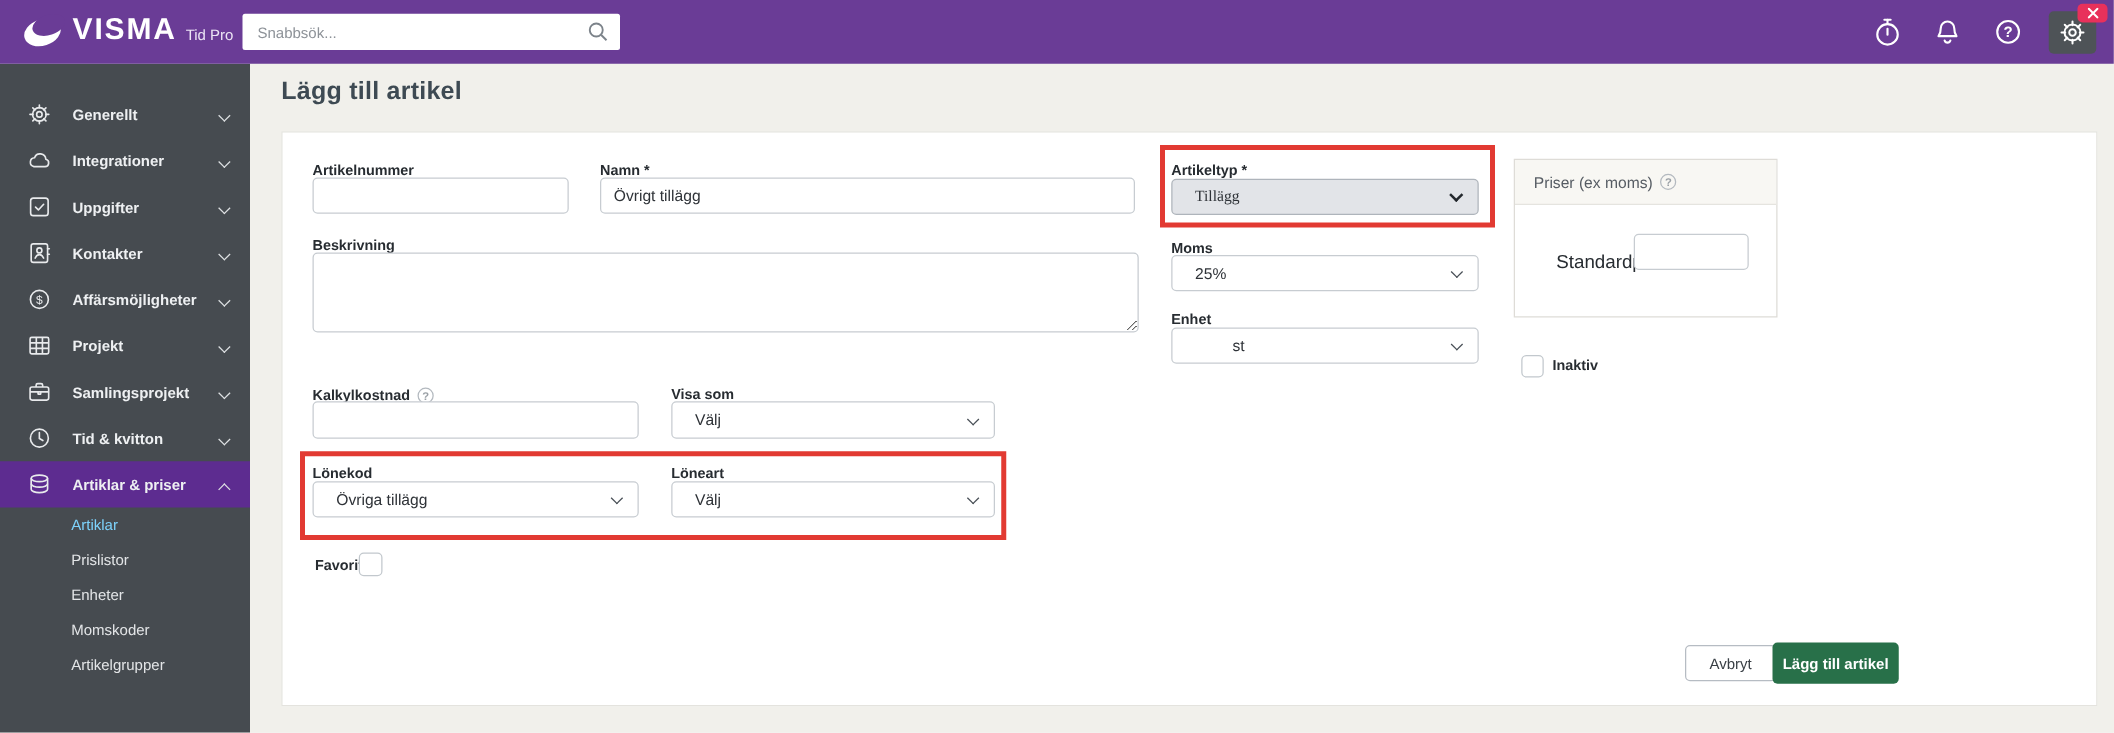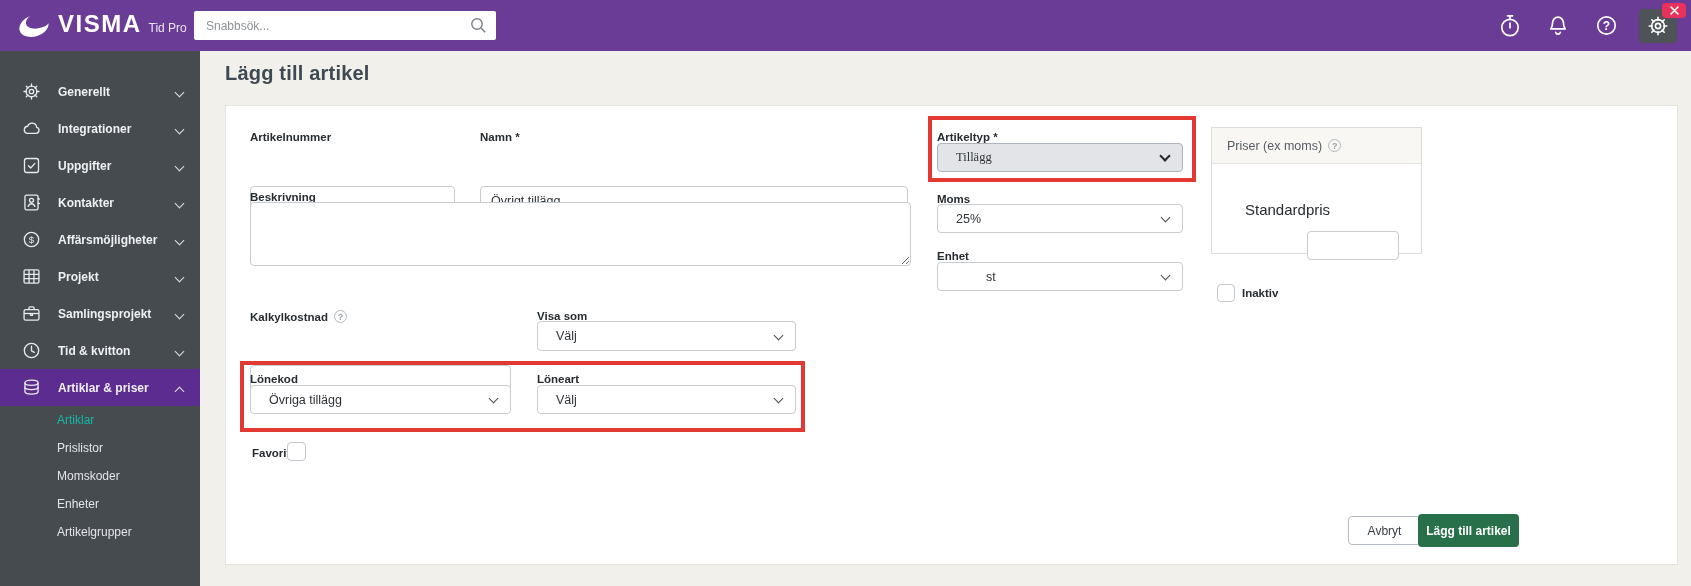--- a/index.html
+++ b/index.html
@@ -25,33 +25,33 @@
   
   .sidebar { position:absolute; left:0; top:51px; width:200px; height:535px; background:#464b50; z-index:20; padding-top:22px; }
   .sb-item { height:37px; display:flex; align-items:center; padding-left:21px; cursor:pointer; position:relative; }
   .sb-item .sb-lbl { color:#eef0f2; font-size:12px; font-weight:bold; margin-left:16px; }
   .sb-item.active { background:#5d2c90; }
   .sb-chev { position:absolute; right:17px; top:16px; width:7px; height:7px;
     border-right:1.5px solid #dfe2e4; border-bottom:1.5px solid #dfe2e4; transform:rotate(45deg); }
   .sb-chev.up { transform:rotate(-135deg); top:19px; }
   .sb-sub { height:28px; display:flex; align-items:center; padding-left:57px; cursor:pointer; }
   .sb-sub span { color:#e3e5e7; font-size:12px; }
-  .sb-sub.active span { color:#14b8a6; }
+  .sb-sub.active span { color:#7dd3fc; }
 
   
   .main { position:absolute; left:200px; top:51px; width:1491px; height:535px; background:#f1f0eb; }
   .page-title { position:absolute; left:25px; top:11px; font-size:20px; font-weight:600;
     color:#3e4a53; letter-spacing:.2px; }
   .card { position:absolute; left:25px; top:54px; width:1453px; height:460px; background:#fff;
     border:1px solid #e4e3de; }
 
   .lbl { position:absolute; font-size:11.5px; font-weight:bold; color:#272c31; white-space:nowrap;
     display:flex; align-items:center; }
   .inp { position:absolute; border:1px solid #c7ccd1; border-radius:4px; background:#fff;
-    font-size:12.5px; color:#2f3338; padding:0 10px; font-family:"Liberation Sans",sans-serif; outline:none;margin-top:44px; }
+    font-size:12.5px; color:#2f3338; padding:0 10px; font-family:"Liberation Sans",sans-serif; outline:none; }
   .sel { position:absolute; border:1px solid #c7ccd1; border-radius:4px; background:#fff;
     display:flex; align-items:center; padding-left:18px; font-size:12.5px; color:#2f3338; cursor:pointer; }
   .chev { position:absolute; right:13px; top:9px; width:7px; height:7px;
     border-right:1.6px solid #474e55; border-bottom:1.6px solid #474e55; transform:rotate(45deg); }
   .sel.hl { background:#e2e4e8; border-color:#aeb4bb;font-family:Liberation Serif, serif; }
   .sel.hl .chev { width:8px; height:8px; border-width:2.2px; border-color:#23282d; top:8px; }
   .ta { position:absolute; left:24px; top:96px; width:661px; height:64px; border:1px solid #c7ccd1;
     border-radius:4px; resize:both; font-family:"Liberation Sans",sans-serif; font-size:12.5px; padding:6px 10px; outline:none; }
   .qicon { width:13px; height:13px; border:1px solid #b3b9bf; border-radius:50%; color:#9aa0a6;
     font-size:9px; font-weight:bold; line-height:12px; text-align:center; display:inline-block; margin-left:6px; cursor:pointer; }
@@ -224,24 +224,24 @@
     <span class="sb-chev up"></span>
   </div>
 
   <div class="sb-sub active">
     <span>Artiklar</span>
   </div>
   <div class="sb-sub">
     <span>Prislistor</span>
   </div>
   <div class="sb-sub">
+    <span>Enheter</span>
+  </div>
+  <div class="sb-sub">
     <span>Momskoder</span>
-  </div>
-  <div class="sb-sub">
-    <span>Enheter</span>
   </div>
   <div class="sb-sub">
     <span>Artikelgrupper</span>
   </div>
 </nav>
 
 <main class="main">
   <h1 class="page-title">Lägg till artikel</h1>
 
   <section class="card">

